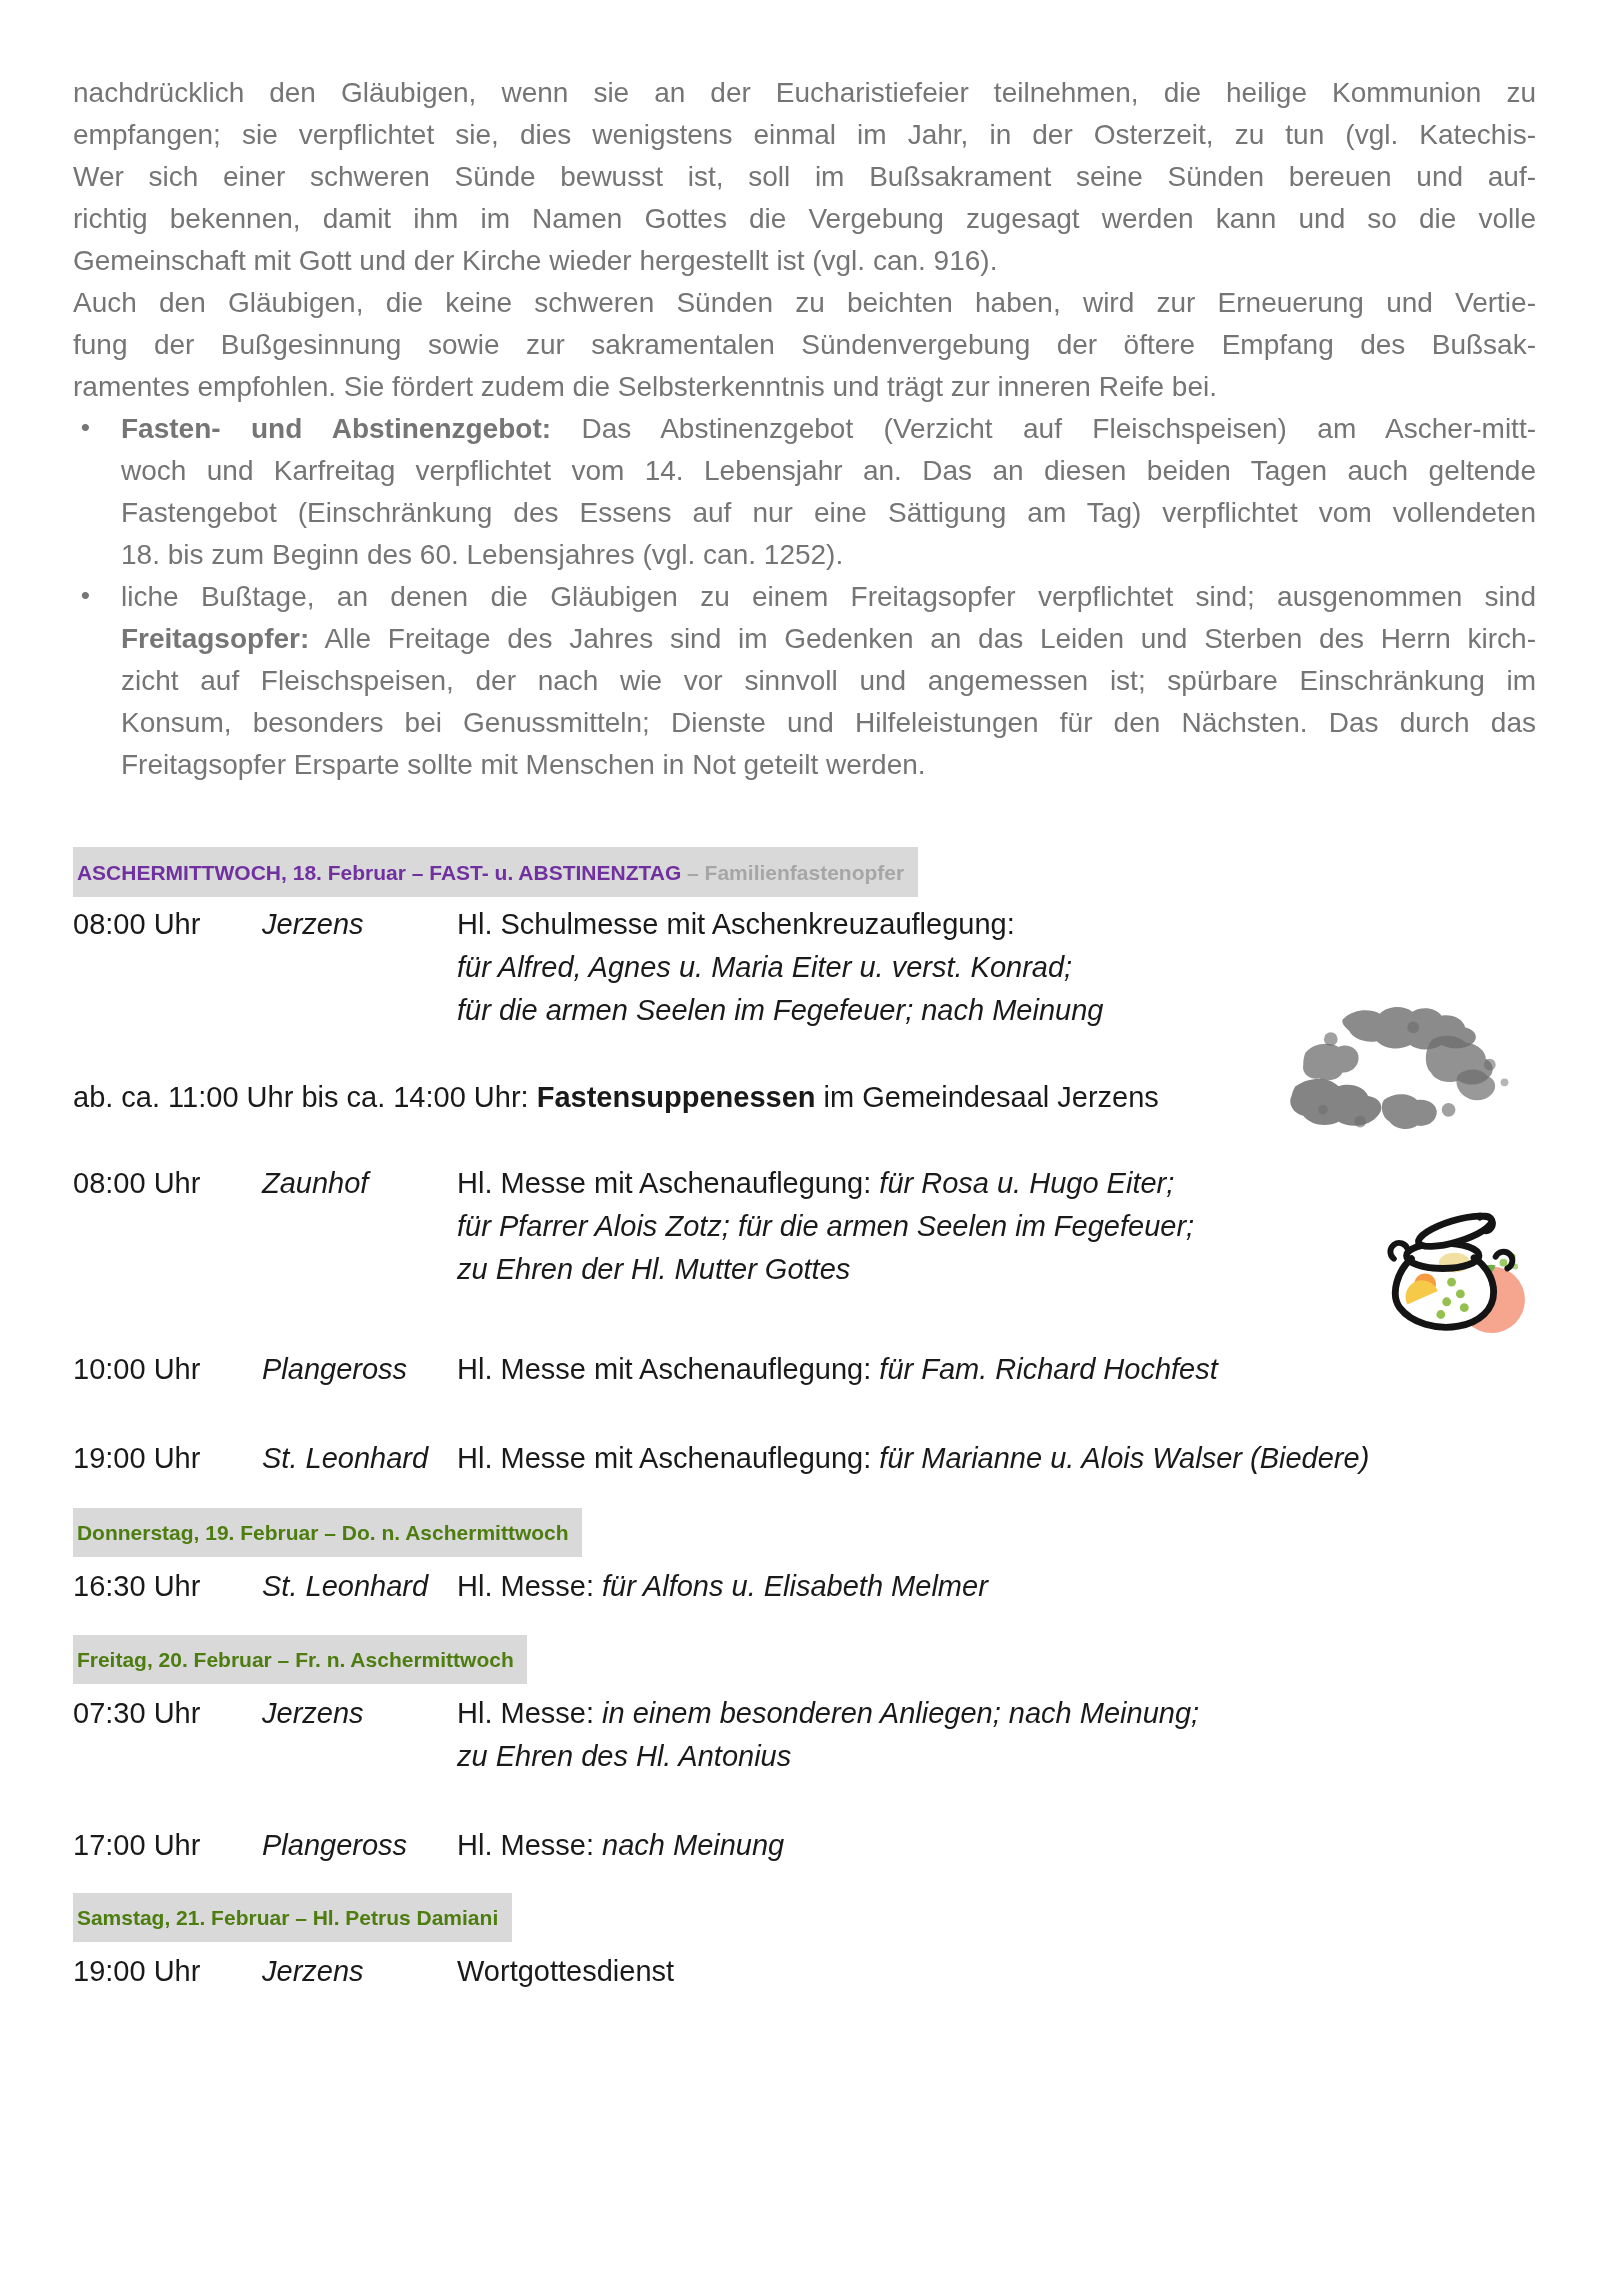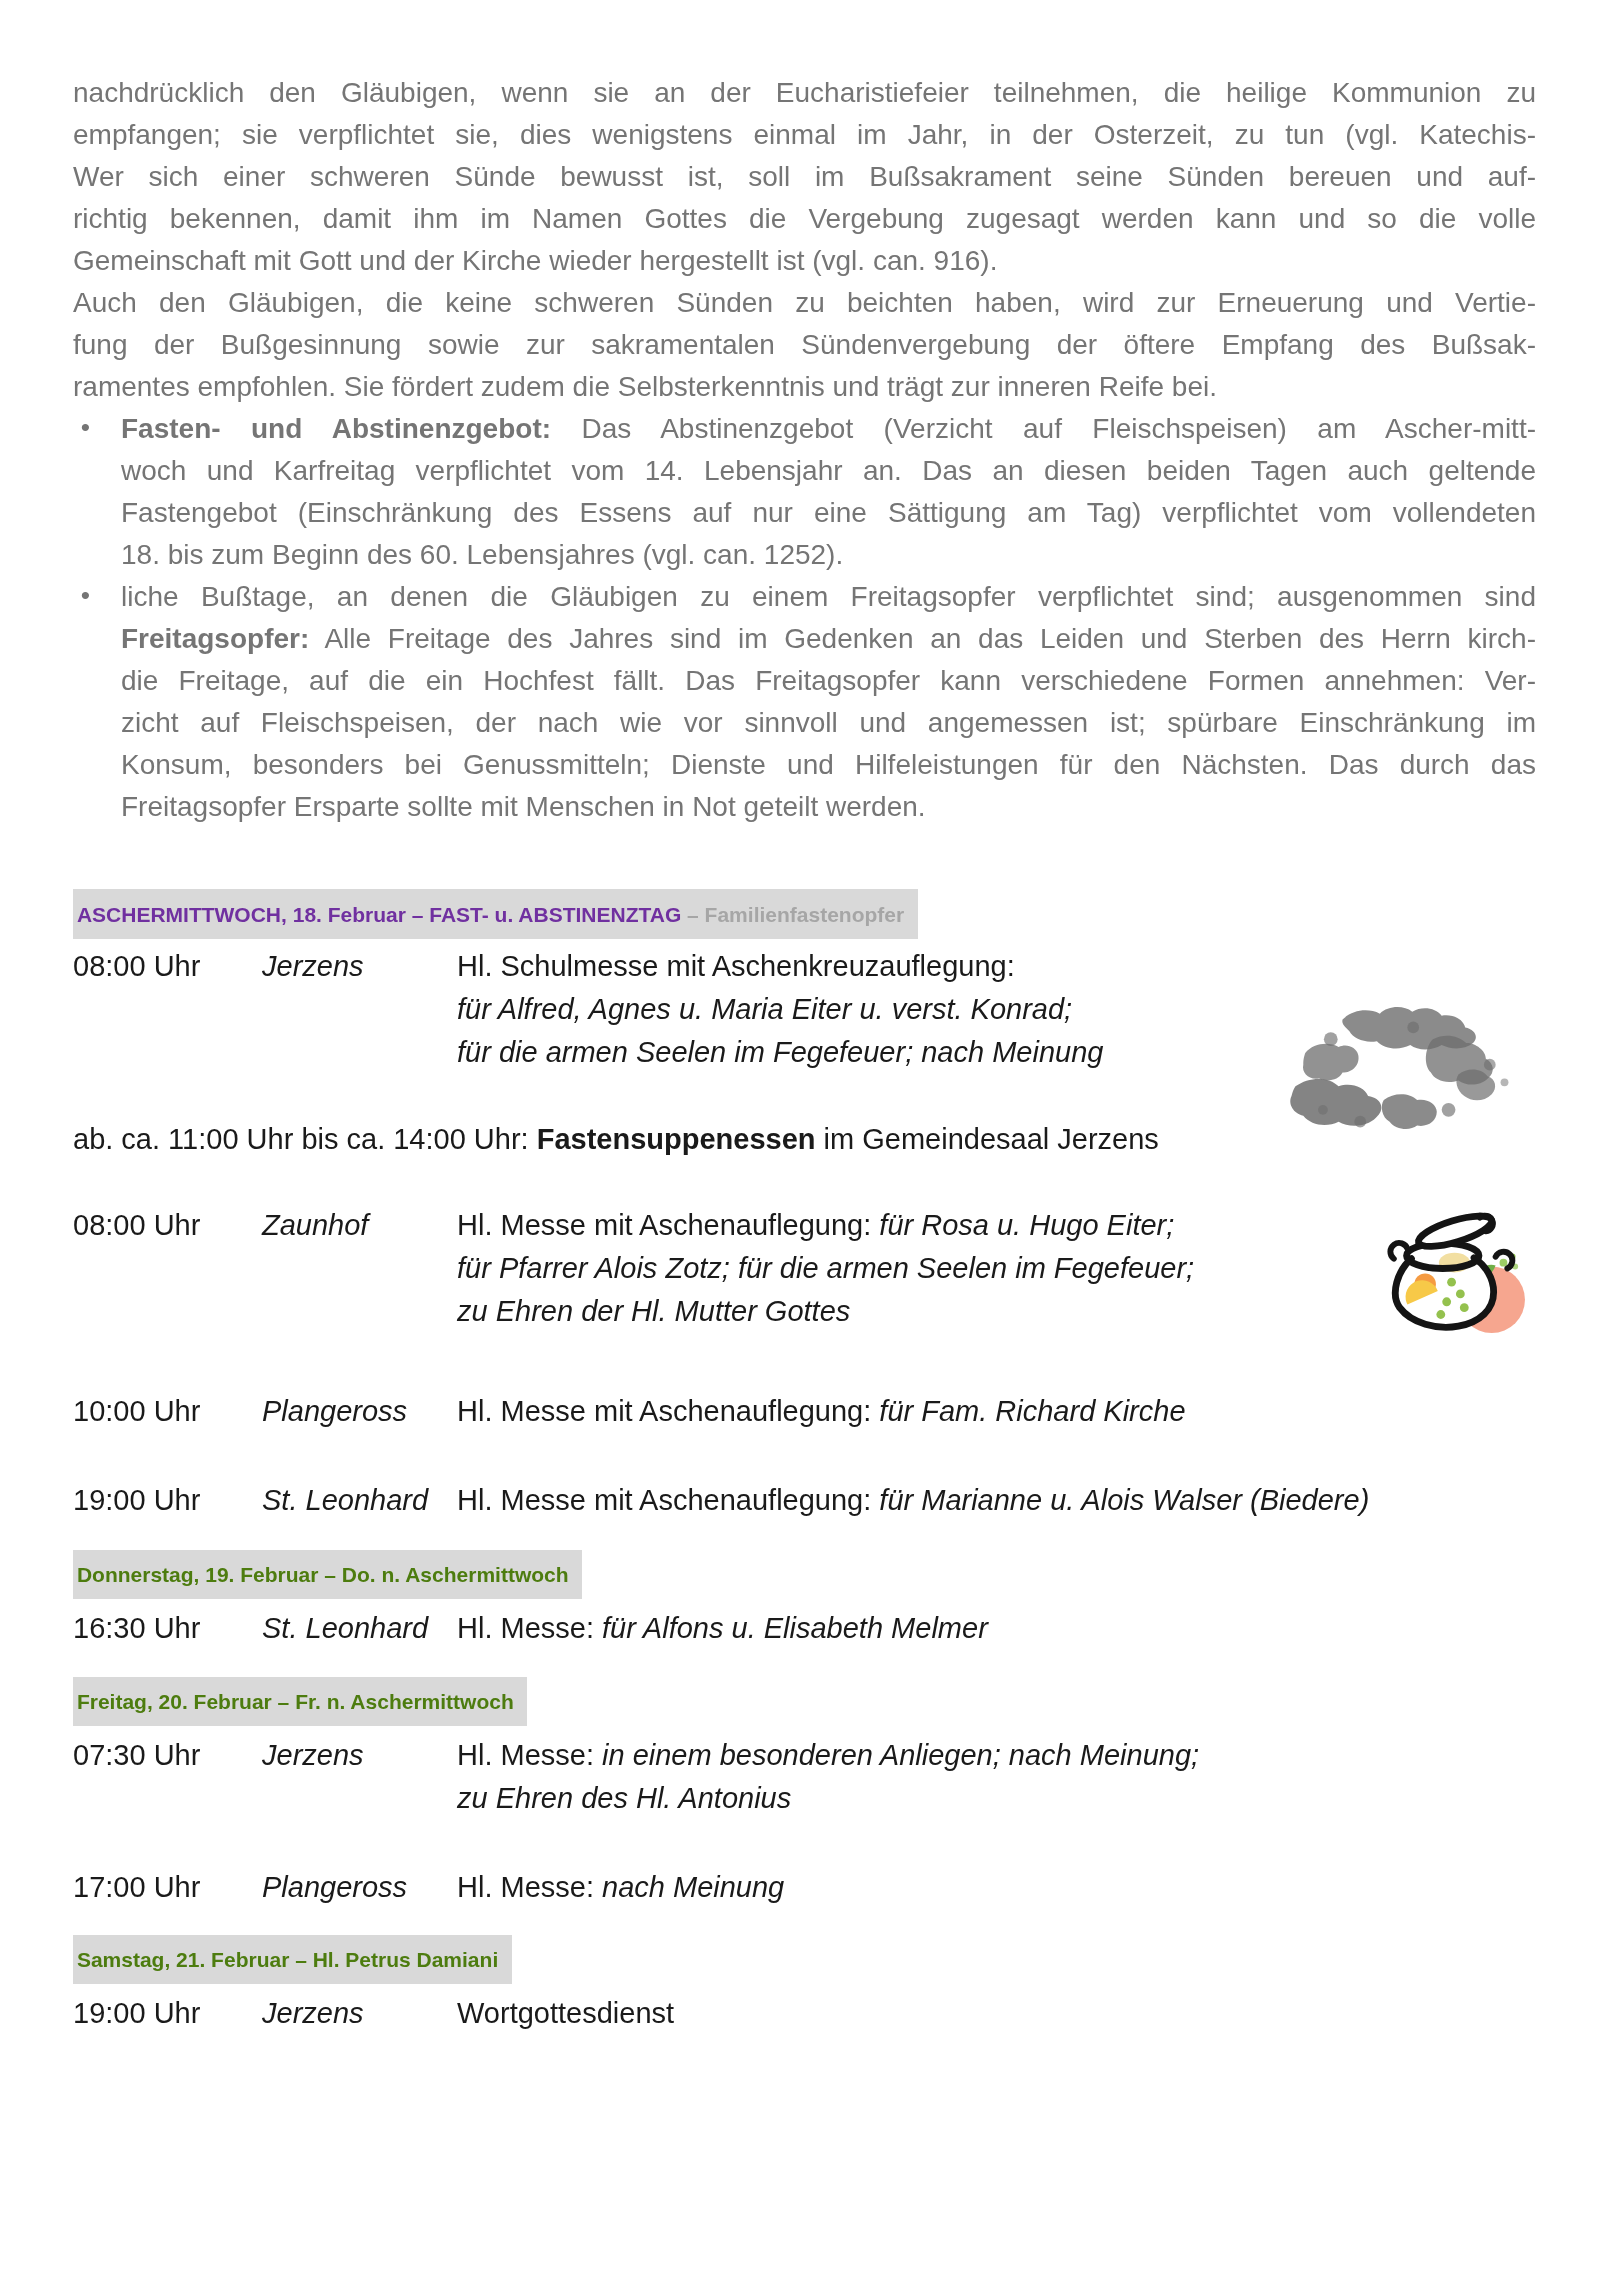--- a/index.html
+++ b/index.html
@@ -65,21 +65,20 @@
       <div class="jline"><span class="bold">Fasten- und Abstinenzgebot:</span><span> Das Abstinenzgebot (Verzicht auf Fleischspeisen) am Ascher-mitt-</span></div>
       <div class="jline">woch und Karfreitag verpflichtet vom 14. Lebensjahr an. Das an diesen beiden Tagen auch geltende</div>
       <div class="jline">Fastengebot (Einschränkung des Essens auf nur eine Sättigung am Tag) verpflichtet vom vollendeten</div>
       <div class="jlast">18. bis zum Beginn des 60. Lebensjahres (vgl. can. 1252).</div>
     </div>
 
     <div class="bullet-item">
       <span class="bullet-marker">•</span>
       <div class="jline">liche Bußtage, an denen die Gläubigen zu einem Freitagsopfer verpflichtet sind; ausgenommen sind</div>
       <div class="jline"><span class="bold">Freitagsopfer:</span><span> Alle Freitage des Jahres sind im Gedenken an das Leiden und Sterben des Herrn kirch-</span></div>
-      <div class="jline">die Freitage, auf die ein Hochfest fällt. Das Freitagsopfer kann verschiedene Formen annehmen: Ver-</div>
       <div class="jline">zicht auf Fleischspeisen, der nach wie vor sinnvoll und angemessen ist; spürbare Einschränkung im</div>
       <div class="jline">Konsum, besonders bei Genussmitteln; Dienste und Hilfeleistungen für den Nächsten. Das durch das</div>
       <div class="jlast">Freitagsopfer Ersparte sollte mit Menschen in Not geteilt werden.</div>
     </div>
   </div>
 
   <div class="sched">
 
     <div class="barwrap mt62">
       <span class="bar"><span class="bar-purple">ASCHERMITTWOCH, 18. Februar – FAST- u. ABSTINENZTAG</span><span class="bar-gray"> – Familienfastenopfer</span></span>
@@ -106,21 +105,21 @@
         <div class="dline"><span>Hl. Messe mit Aschenauflegung: </span><span class="it">für Rosa u. Hugo Eiter;</span></div>
         <div class="dline"><span></span><span class="it">für Pfarrer Alois Zotz; für die armen Seelen im Fegefeuer;</span></div>
         <div class="dline"><span></span><span class="it">zu Ehren der Hl. Mutter Gottes</span></div>
       </div>
     </div>
 
     <div class="entry mt58">
       <div>10:00 Uhr</div>
       <div class="place">Plangeross</div>
       <div class="desc">
-        <div class="dline"><span>Hl. Messe mit Aschenauflegung: </span><span class="it">für Fam. Richard Kirche</span></div>
+        <div class="dline"><span>Hl. Messe mit Aschenauflegung: </span><span class="it">für Fam. Richard Hochfest</span></div>
       </div>
     </div>
 
     <div class="entry mt47">
       <div>19:00 Uhr</div>
       <div class="place">St. Leonhard</div>
       <div class="desc">
         <div class="dline"><span>Hl. Messe mit Aschenauflegung: </span><span class="it">für Marianne u. Alois Walser (Biedere)</span></div>
       </div>
     </div>

